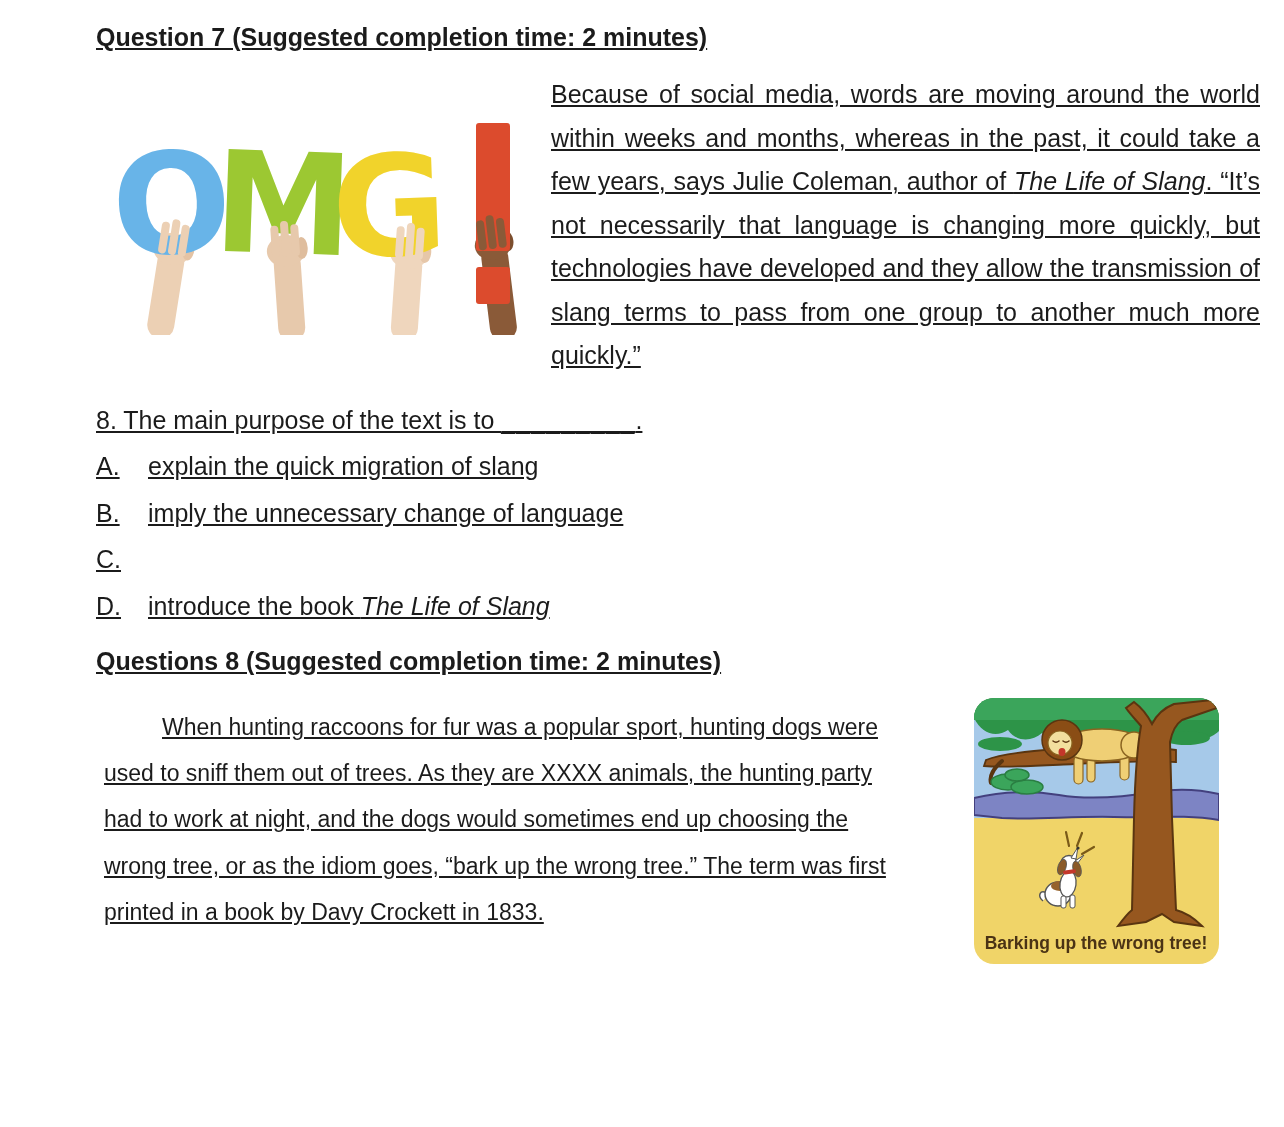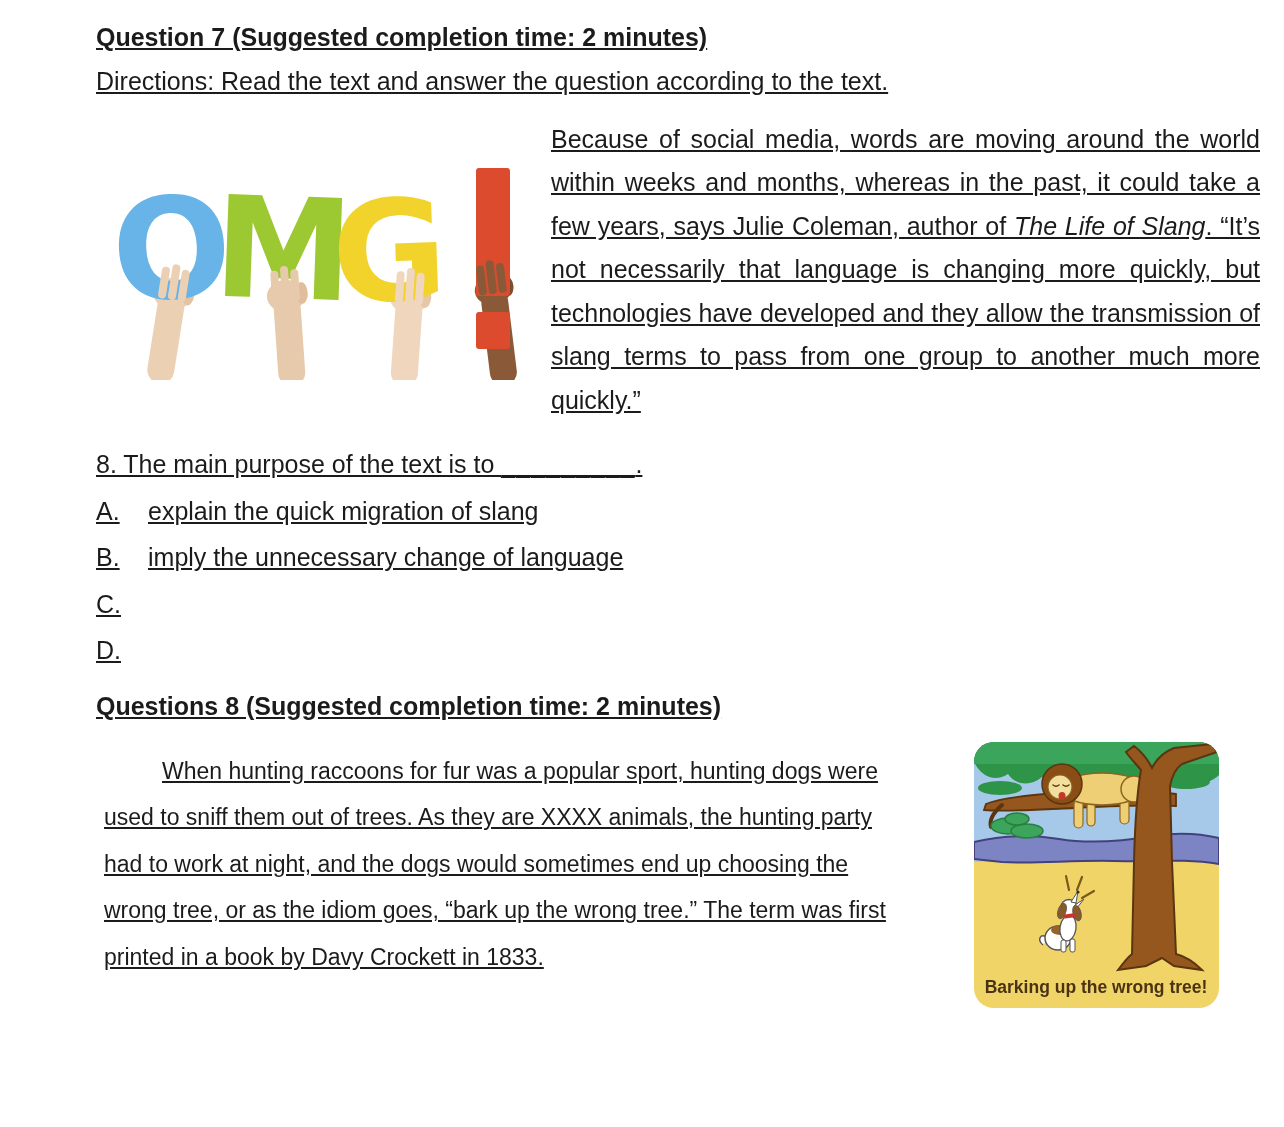--- a/index.html
+++ b/index.html
@@ -37,21 +37,20 @@
   .cartoon-wrap { flex: none; width: 270px; margin-top: 2px; margin-right: 16px; }
   .cartoon-wrap svg { display: block; }
 </style>
 </head>
 <body>
 
 <div class="page">
 
   <section>
     <h2 class="heading">Question 7 (Suggested completion time: 2 minutes)</h2>
-    <p class="directions">Directions: Read the text and answer the question according to the text.</p>
 
     <div class="fig-row">
 
       <div class="omg-wrap">
         <svg width="420" height="252" viewBox="0 0 420 252">
 
           <g transform="rotate(9 58 168)">
             <rect x="45" y="166" width="27" height="90" rx="13" fill="#ecd0b4"></rect>
             <ellipse cx="58" cy="166" rx="19" ry="16" fill="#ecd0b4"></ellipse>
             <ellipse cx="74" cy="164" rx="6" ry="11" fill="#e4c3a4"></ellipse>
@@ -117,20 +116,21 @@
       </div>
       <div class="option">
         <span class="letter">B.</span>
         <span>imply the unnecessary change of language</span>
       </div>
       <div class="option">
         <span class="letter">C.</span>
       </div>
       <div class="option">
         <span class="letter">D.</span>
+        <span><span>introduce the book </span><i>The Life of Slang</i></span>
       </div>
     </div>
   </section>
 
   <section class="q8">
     <h2 class="heading">Questions 8 (Suggested completion time: 2 minutes)</h2>
 
     <div class="q8-row">
       <p class="passage-q8">When hunting raccoons for fur was a popular sport, hunting dogs were used to sniff them out of trees. As they are XXXX animals, the hunting party had to work at night, and the dogs would sometimes end up choosing the wrong tree, or as the idiom goes, “bark up the wrong tree.” The term was first printed in a book by Davy Crockett in 1833.</p>
 

